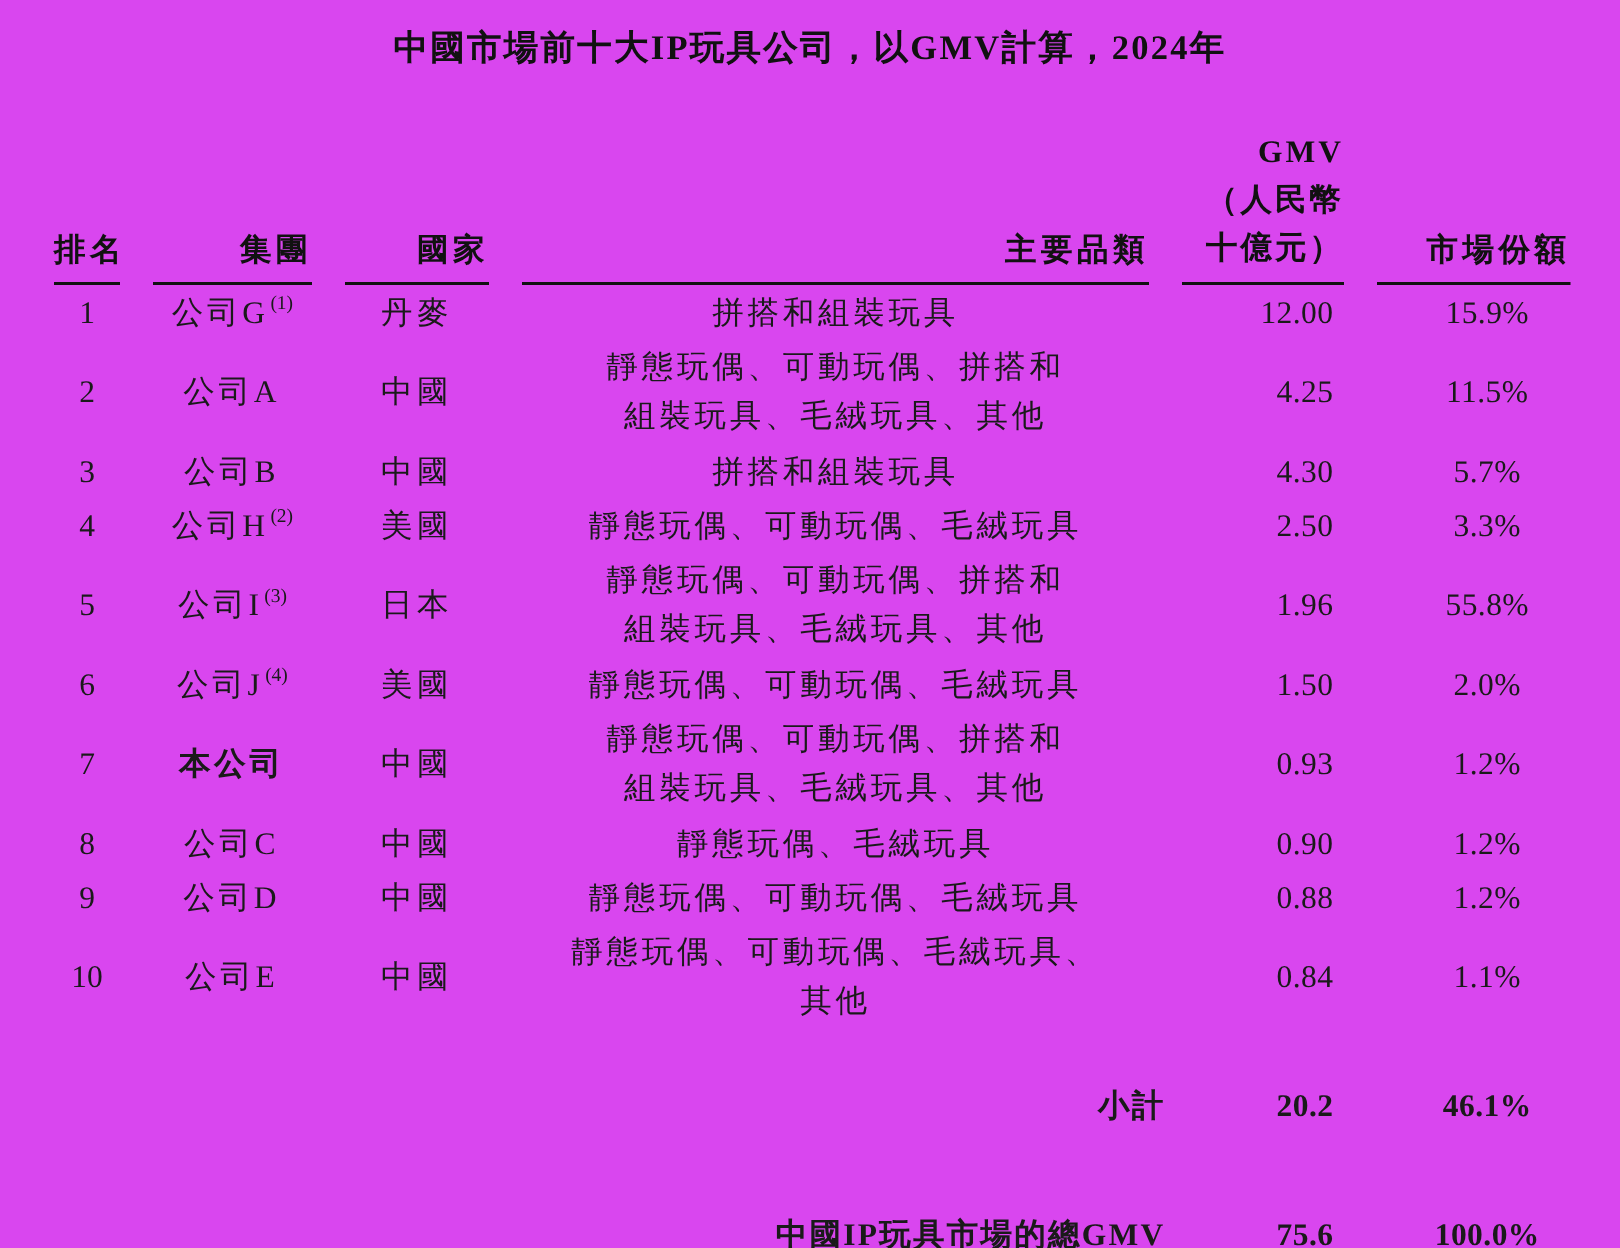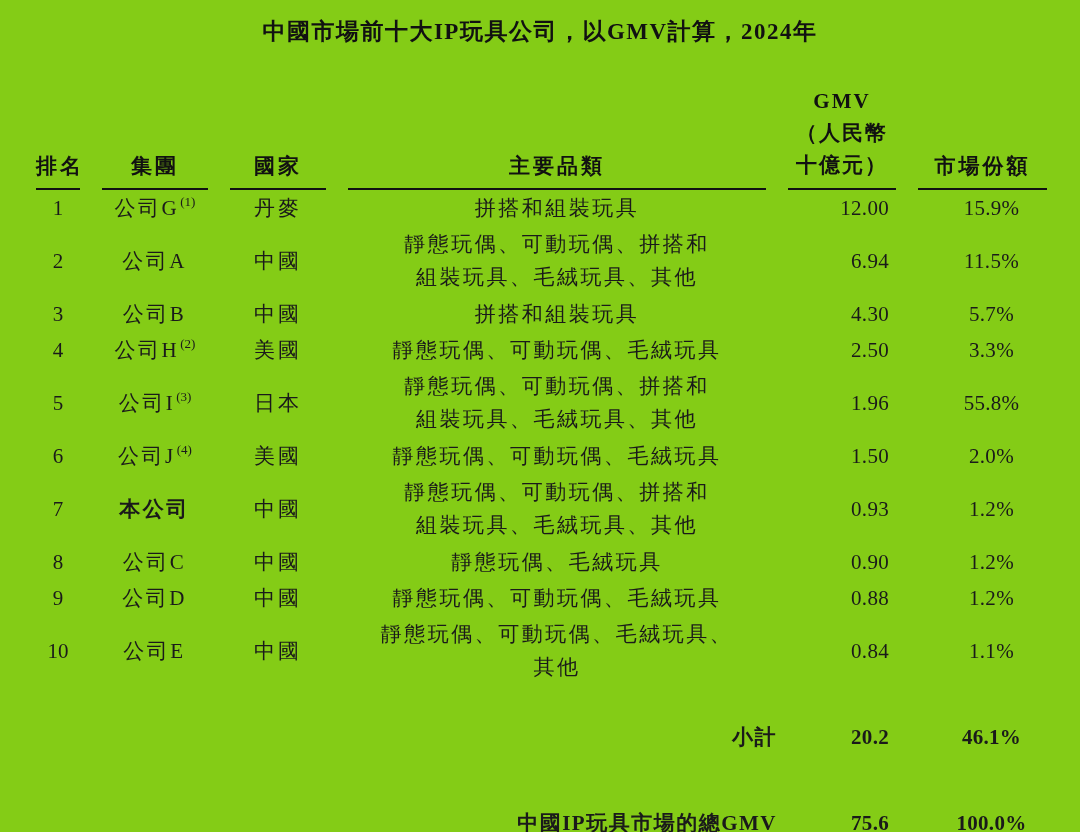--- a/index.html
+++ b/index.html
@@ -4,21 +4,21 @@
 <style>
   html, body {
     margin: 0;
     padding: 0;
     background: #ffffff;
   }
   .page {
     position: relative;
     width: 1080px;
     height: 832px;
-    background: #84cc16;
+    background: #d946ef;
     color: #1a1a1a;
     font-family: "Liberation Serif", "DejaVu Serif", serif;
     overflow: hidden;
   }
   .doc-title {
     margin-top: 16px;
     text-align: center;
     font-size: 23px;
     font-weight: bold;
     letter-spacing: 1.5px;
@@ -38,21 +38,21 @@
     font-size: 21px;
     font-weight: bold;
     padding: 0 11px;
     color: #111;
   }
   thead .hd {
     border-bottom: 2.5px solid #111;
     padding-bottom: 7px;
     letter-spacing: 3px;
     line-height: 30px;
-    text-align: center;
+    text-align: right;
     white-space: nowrap;
   }
   thead .hd-gmv .ln { display: block; line-height: 32px; letter-spacing: 2px; }
   
   td {
     font-size: 21px;
     vertical-align: middle;
     text-align: center;
     color: #1a1a1a;
     padding: 0;
@@ -141,21 +141,21 @@
         <td class="c-cat">拼搭和組裝玩具</td>
         <td class="c-gmv">12.00</td>
         <td class="c-share">15.9%</td>
       </tr>
       <tr class="rh2">
         <td class="c-rank">2</td>
         <td class="c-group"><span>公司A</span><span class="sup"></span></td>
         <td class="c-country">中國</td>
         <td class="c-cat">靜態玩偶、可動玩偶、拼搭和
 組裝玩具、毛絨玩具、其他</td>
-        <td class="c-gmv">6.94</td>
+        <td class="c-gmv">4.25</td>
         <td class="c-share">11.5%</td>
       </tr>
       <tr class="rh1">
         <td class="c-rank">3</td>
         <td class="c-group"><span>公司B</span><span class="sup"></span></td>
         <td class="c-country">中國</td>
         <td class="c-cat">拼搭和組裝玩具</td>
         <td class="c-gmv">4.30</td>
         <td class="c-share">5.7%</td>
       </tr>

